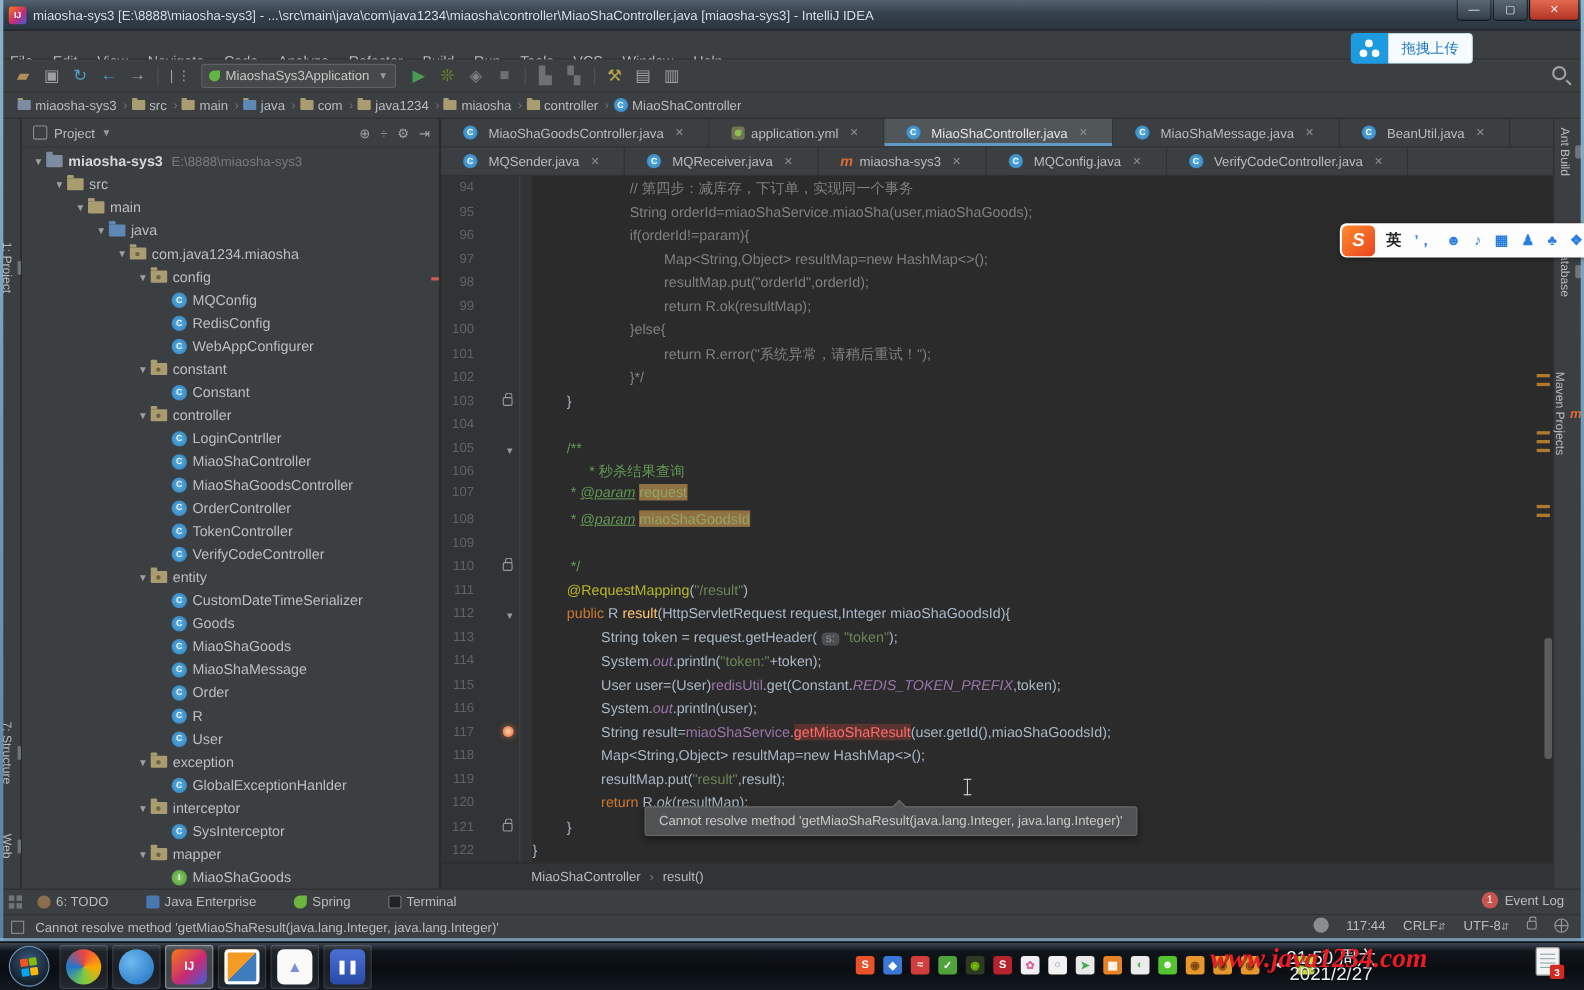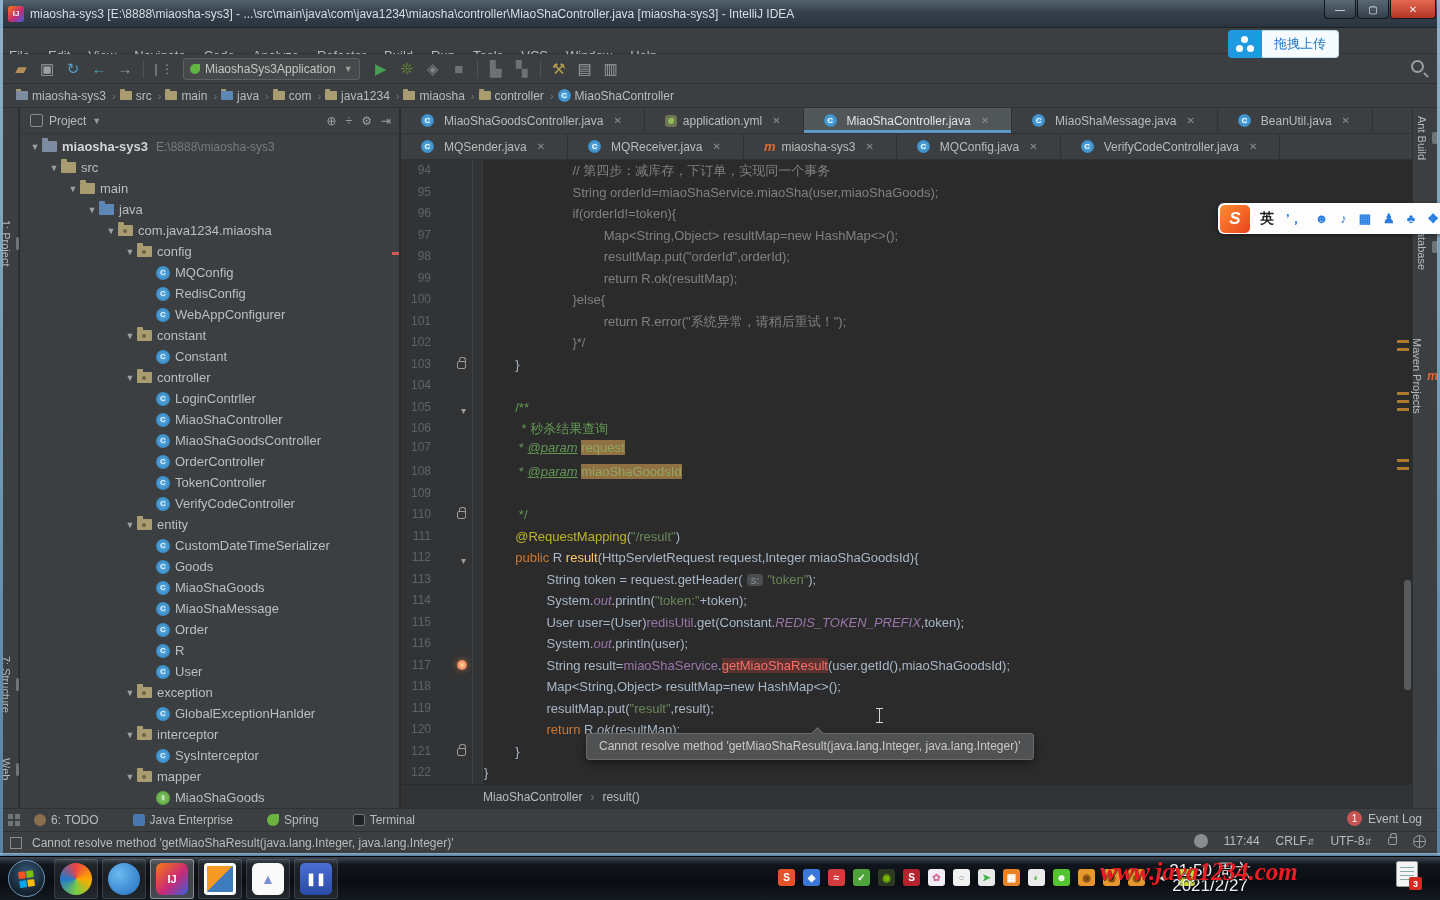--- a/index.html
+++ b/index.html
@@ -559,31 +559,31 @@
           <span>VerifyCodeController.java</span>
           <span class="x">✕</span>
         </div>
       </div>
     <div id="code">
       <div id="gutter-bg"></div>
       <div id="foldline"></div>
       <div id="lines">
           <div class="cl" style="top: 0px;"><span class="lnum">94</span><span class="codetxt" style="padding-left: 62.48px;"><span class="seg-c">// 第四步：减库存，下订单，实现同一个事务</span></span></div>
           <div class="cl" style="top: 21.5px;"><span class="lnum">95</span><span class="codetxt" style="padding-left: 62.48px;"><span class="seg-c">String orderId=miaoShaService.miaoSha(user,miaoShaGoods);</span></span></div>
-          <div class="cl" style="top: 43px;"><span class="lnum">96</span><span class="codetxt" style="padding-left: 62.48px;"><span class="seg-c">if(orderId!=token){</span></span></div>
+          <div class="cl" style="top: 43px;"><span class="lnum">96</span><span class="codetxt" style="padding-left: 62.48px;"><span class="seg-c">if(orderId!=param){</span></span></div>
           <div class="cl" style="top: 64.5px;"><span class="lnum">97</span><span class="codetxt" style="padding-left: 93.72px;"><span class="seg-c">Map&lt;String,Object&gt; resultMap=new HashMap&lt;&gt;();</span></span></div>
           <div class="cl" style="top: 86px;"><span class="lnum">98</span><span class="codetxt" style="padding-left: 93.72px;"><span class="seg-c">resultMap.put("orderId",orderId);</span></span></div>
           <div class="cl" style="top: 107.5px;"><span class="lnum">99</span><span class="codetxt" style="padding-left: 93.72px;"><span class="seg-c">return R.ok(resultMap);</span></span></div>
           <div class="cl" style="top: 129px;"><span class="lnum">100</span><span class="codetxt" style="padding-left: 62.48px;"><span class="seg-c">}else{</span></span></div>
           <div class="cl" style="top: 150.5px;"><span class="lnum">101</span><span class="codetxt" style="padding-left: 93.72px;"><span class="seg-c">return R.error("系统异常，请稍后重试！");</span></span></div>
           <div class="cl" style="top: 172px;"><span class="lnum">102</span><span class="codetxt" style="padding-left: 62.48px;"><span class="seg-c">}*/</span></span></div>
           <div class="cl" style="top: 193.5px;"><span class="lnum">103</span><span class="g-lock"></span><span class="codetxt" style="padding-left: 31.24px;"><span class="seg-p">}</span></span></div>
           <div class="cl" style="top: 215px;"><span class="lnum">104</span><span class="codetxt" style="padding-left: 0px;"></span></div>
           <div class="cl" style="top: 236.5px;"><span class="lnum">105</span><span class="g-fold">▾</span><span class="codetxt" style="padding-left: 31.24px;"><span class="seg-d">/**</span></span></div>
-          <div class="cl" style="top: 258px;"><span class="lnum">106</span><span class="codetxt" style="padding-left: 34px;"><span class="seg-d"> * 秒杀结果查询</span></span></div>
+          <div class="cl" style="top: 258px;"><span class="lnum">106</span><span class="codetxt" style="padding-left: 48px;"><span class="seg-d"> * 秒杀结果查询</span></span></div>
           <div class="cl" style="top: 277px;"><span class="lnum">107</span><span class="codetxt" style="padding-left: 31.24px;"><span class="seg-d"> * </span><span class="seg-dt">@param</span><span class="seg-d"> </span><span class="seg-dhl">request</span></span></div>
           <div class="cl" style="top: 301px;"><span class="lnum">108</span><span class="codetxt" style="padding-left: 31.24px;"><span class="seg-d"> * </span><span class="seg-dt">@param</span><span class="seg-d"> </span><span class="seg-dhl">miaoShaGoodsId</span></span></div>
           <div class="cl" style="top: 322.5px;"><span class="lnum">109</span></div>
           <div class="cl" style="top: 344px;"><span class="lnum">110</span><span class="g-lock"></span><span class="codetxt" style="padding-left: 31.24px;"><span class="seg-d"> */</span></span></div>
           <div class="cl" style="top: 365.5px;"><span class="lnum">111</span><span class="codetxt" style="padding-left: 31.24px;"><span class="seg-a">@RequestMapping</span><span class="seg-p">(</span><span class="seg-s">"/result"</span><span class="seg-p">)</span></span></div>
           <div class="cl" style="top: 387px;"><span class="lnum">112</span><span class="g-fold">▾</span><span class="codetxt" style="padding-left: 31.24px;"><span class="seg-k">public</span><span class="seg-p"> R </span><span class="seg-m">result</span><span class="seg-p">(HttpServletRequest request,Integer miaoShaGoodsId){</span></span></div>
           <div class="cl" style="top: 408.5px;"><span class="lnum">113</span><span class="codetxt" style="padding-left: 62.48px;"><span class="seg-p">String token = request.getHeader(</span><span class="seg-hint">s:</span><span class="seg-s">"token"</span><span class="seg-p">);</span></span></div>
           <div class="cl" style="top: 430px;"><span class="lnum">114</span><span class="codetxt" style="padding-left: 62.48px;"><span class="seg-p">System.</span><span class="seg-fi">out</span><span class="seg-p">.println(</span><span class="seg-s">"token:"</span><span class="seg-p">+token);</span></span></div>
           <div class="cl" style="top: 451.5px;"><span class="lnum">115</span><span class="codetxt" style="padding-left: 62.48px;"><span class="seg-p">User user=(User)</span><span class="seg-f">redisUtil</span><span class="seg-p">.get(Constant.</span><span class="seg-fi">REDIS_TOKEN_PREFIX</span><span class="seg-p">,token);</span></span></div>
           <div class="cl" style="top: 473px;"><span class="lnum">116</span><span class="codetxt" style="padding-left: 62.48px;"><span class="seg-p">System.</span><span class="seg-fi">out</span><span class="seg-p">.println(user);</span></span></div>

